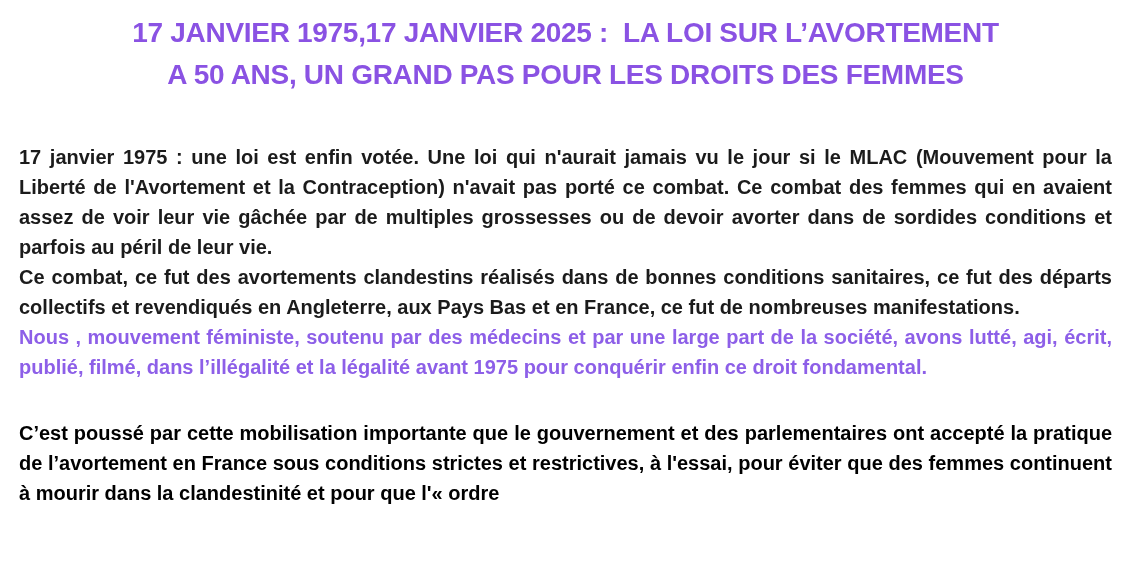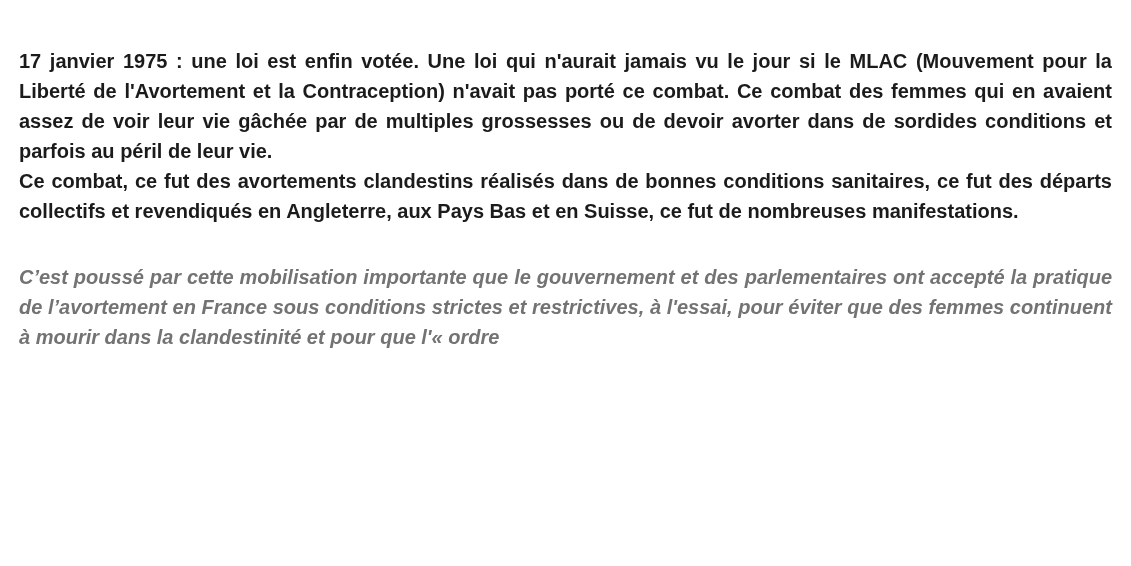--- a/index.html
+++ b/index.html
@@ -43,23 +43,28 @@
   }
   .para.last {
     margin-top: 36px;
   }
 </style>
 </head>
 <body>
 
 <div class="page" style="background: rgb(255, 255, 255);">
 
+  <h1 class="title" style="margin: 0px; color: rgb(138, 82, 227);">
+    <div class="title-line">17 JANVIER 1975,17 JANVIER 2025 :&nbsp; LA LOI SUR L’AVORTEMENT</div>
+    <div class="title-line">A 50 ANS, UN GRAND PAS POUR LES DROITS DES FEMMES</div>
+  </h1>
 
   <div class="content">
     <p class="para first" style="color: rgb(27, 27, 27);">17 janvier 1975&nbsp;: une loi est enfin votée. Une loi qui n'aurait jamais vu le jour si le MLAC (Mouvement pour la Liberté de l'Avortement et la Contraception) n'avait pas porté ce combat. Ce combat des femmes qui en avaient assez de voir leur vie gâchée par de multiples grossesses ou de devoir avorter dans de sordides conditions et parfois au péril de leur vie.</p>
 
-    <p class="para" style="color: rgb(27, 27, 27);">Ce combat, ce fut des avortements clandestins réalisés dans de bonnes conditions sanitaires, ce fut des départs collectifs et revendiqués en Angleterre, aux Pays Bas et en Suisse, ce fut de nombreuses manifestations.</p>
+    <p class="para" style="color: rgb(27, 27, 27);">Ce combat, ce fut des avortements clandestins réalisés dans de bonnes conditions sanitaires, ce fut des départs collectifs et revendiqués en Angleterre, aux Pays Bas et en France, ce fut de nombreuses manifestations.</p>
 
+    <p class="para" style="color: rgb(141, 95, 232);">Nous , mouvement féministe, soutenu par des médecins et par une large part de la société, avons lutté, agi, écrit, publié, filmé, dans l’illégalité et la légalité avant 1975 pour conquérir enfin ce droit fondamental.</p>
 
-    <p class="para last" style="color: #737373; font-style: italic;">C’est poussé par cette mobilisation importante que le gouvernement et des parlementaires ont accepté la pratique de l’avortement en France sous conditions strictes et restrictives, à l'essai, pour éviter que des femmes continuent à mourir dans la clandestinité et pour que l'«&nbsp;ordre</p>
+    <p class="para last" style="color: #000000;">C’est poussé par cette mobilisation importante que le gouvernement et des parlementaires ont accepté la pratique de l’avortement en France sous conditions strictes et restrictives, à l'essai, pour éviter que des femmes continuent à mourir dans la clandestinité et pour que l'«&nbsp;ordre</p>
   </div>
 
 </div>
 
 </body></html>

